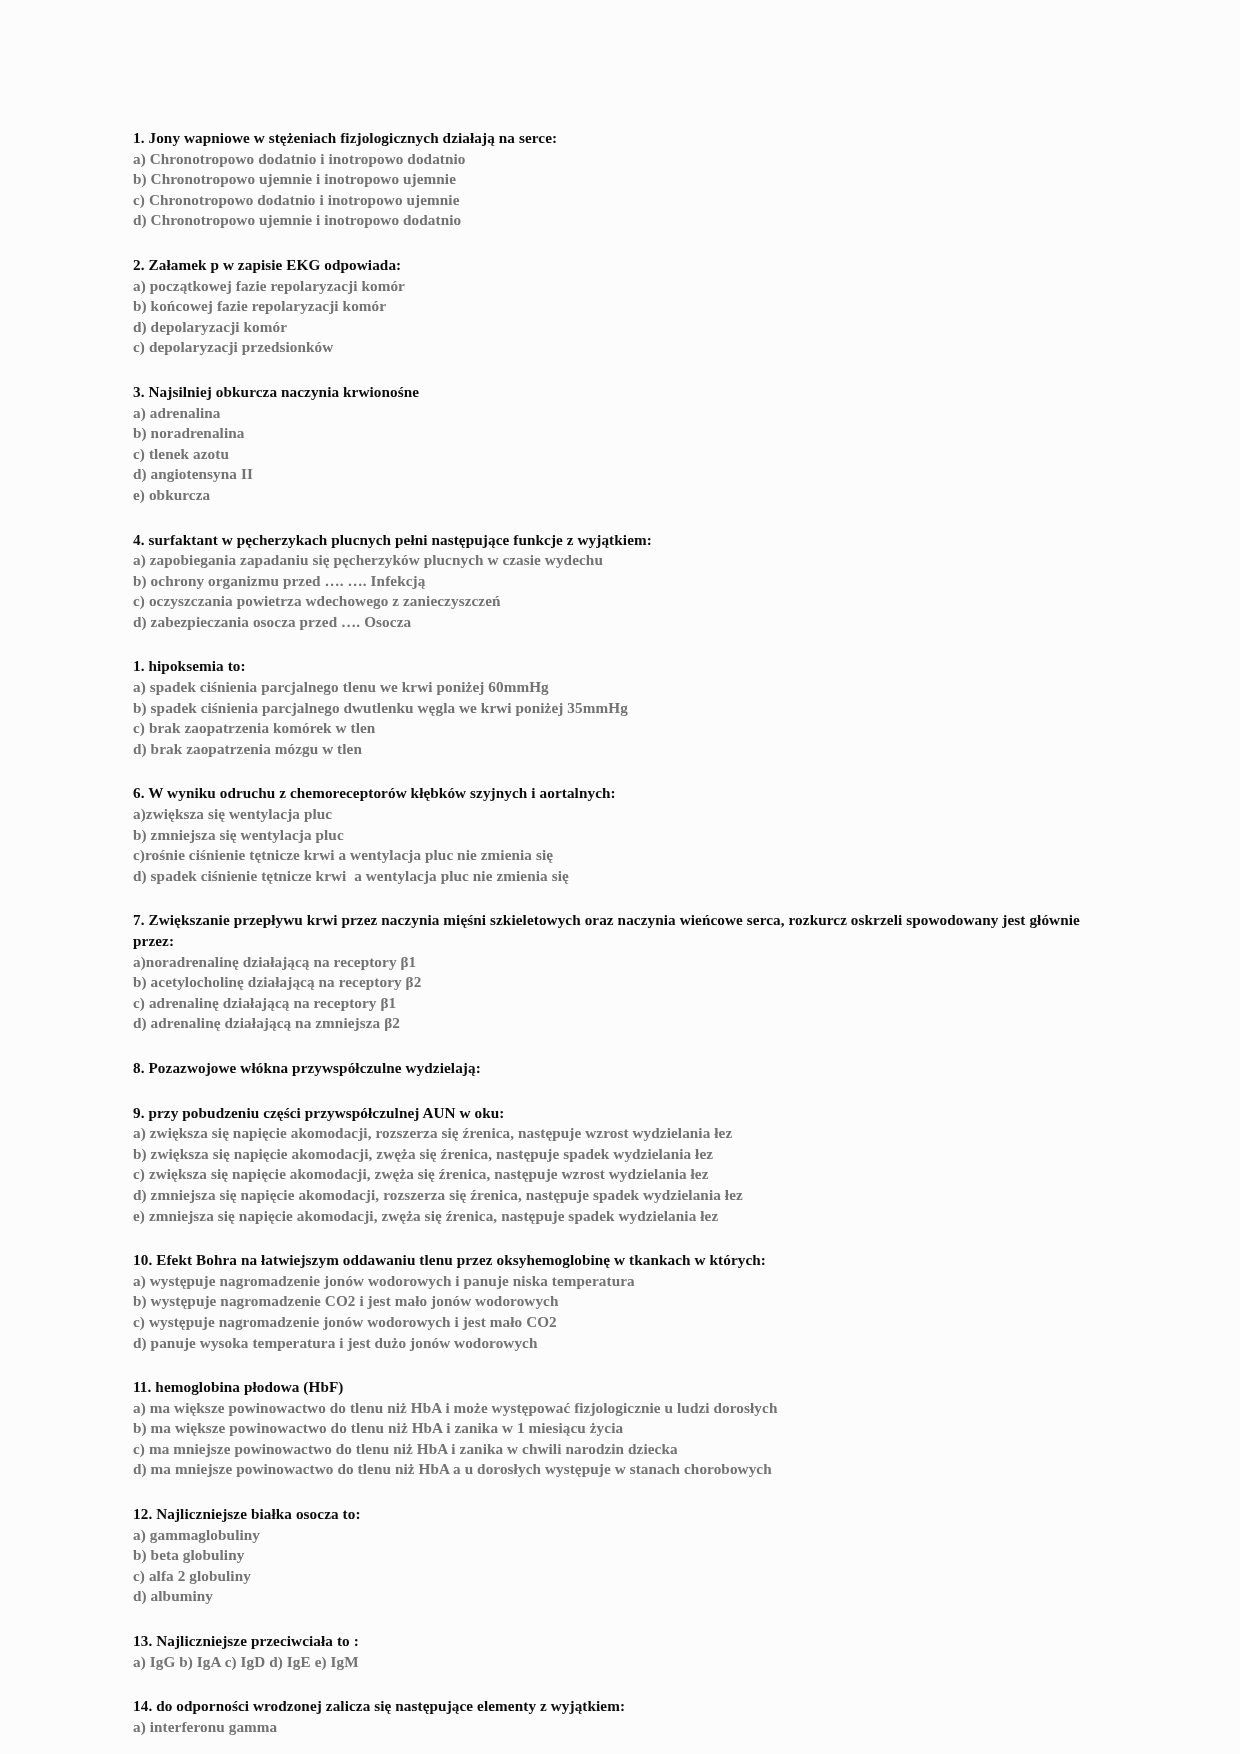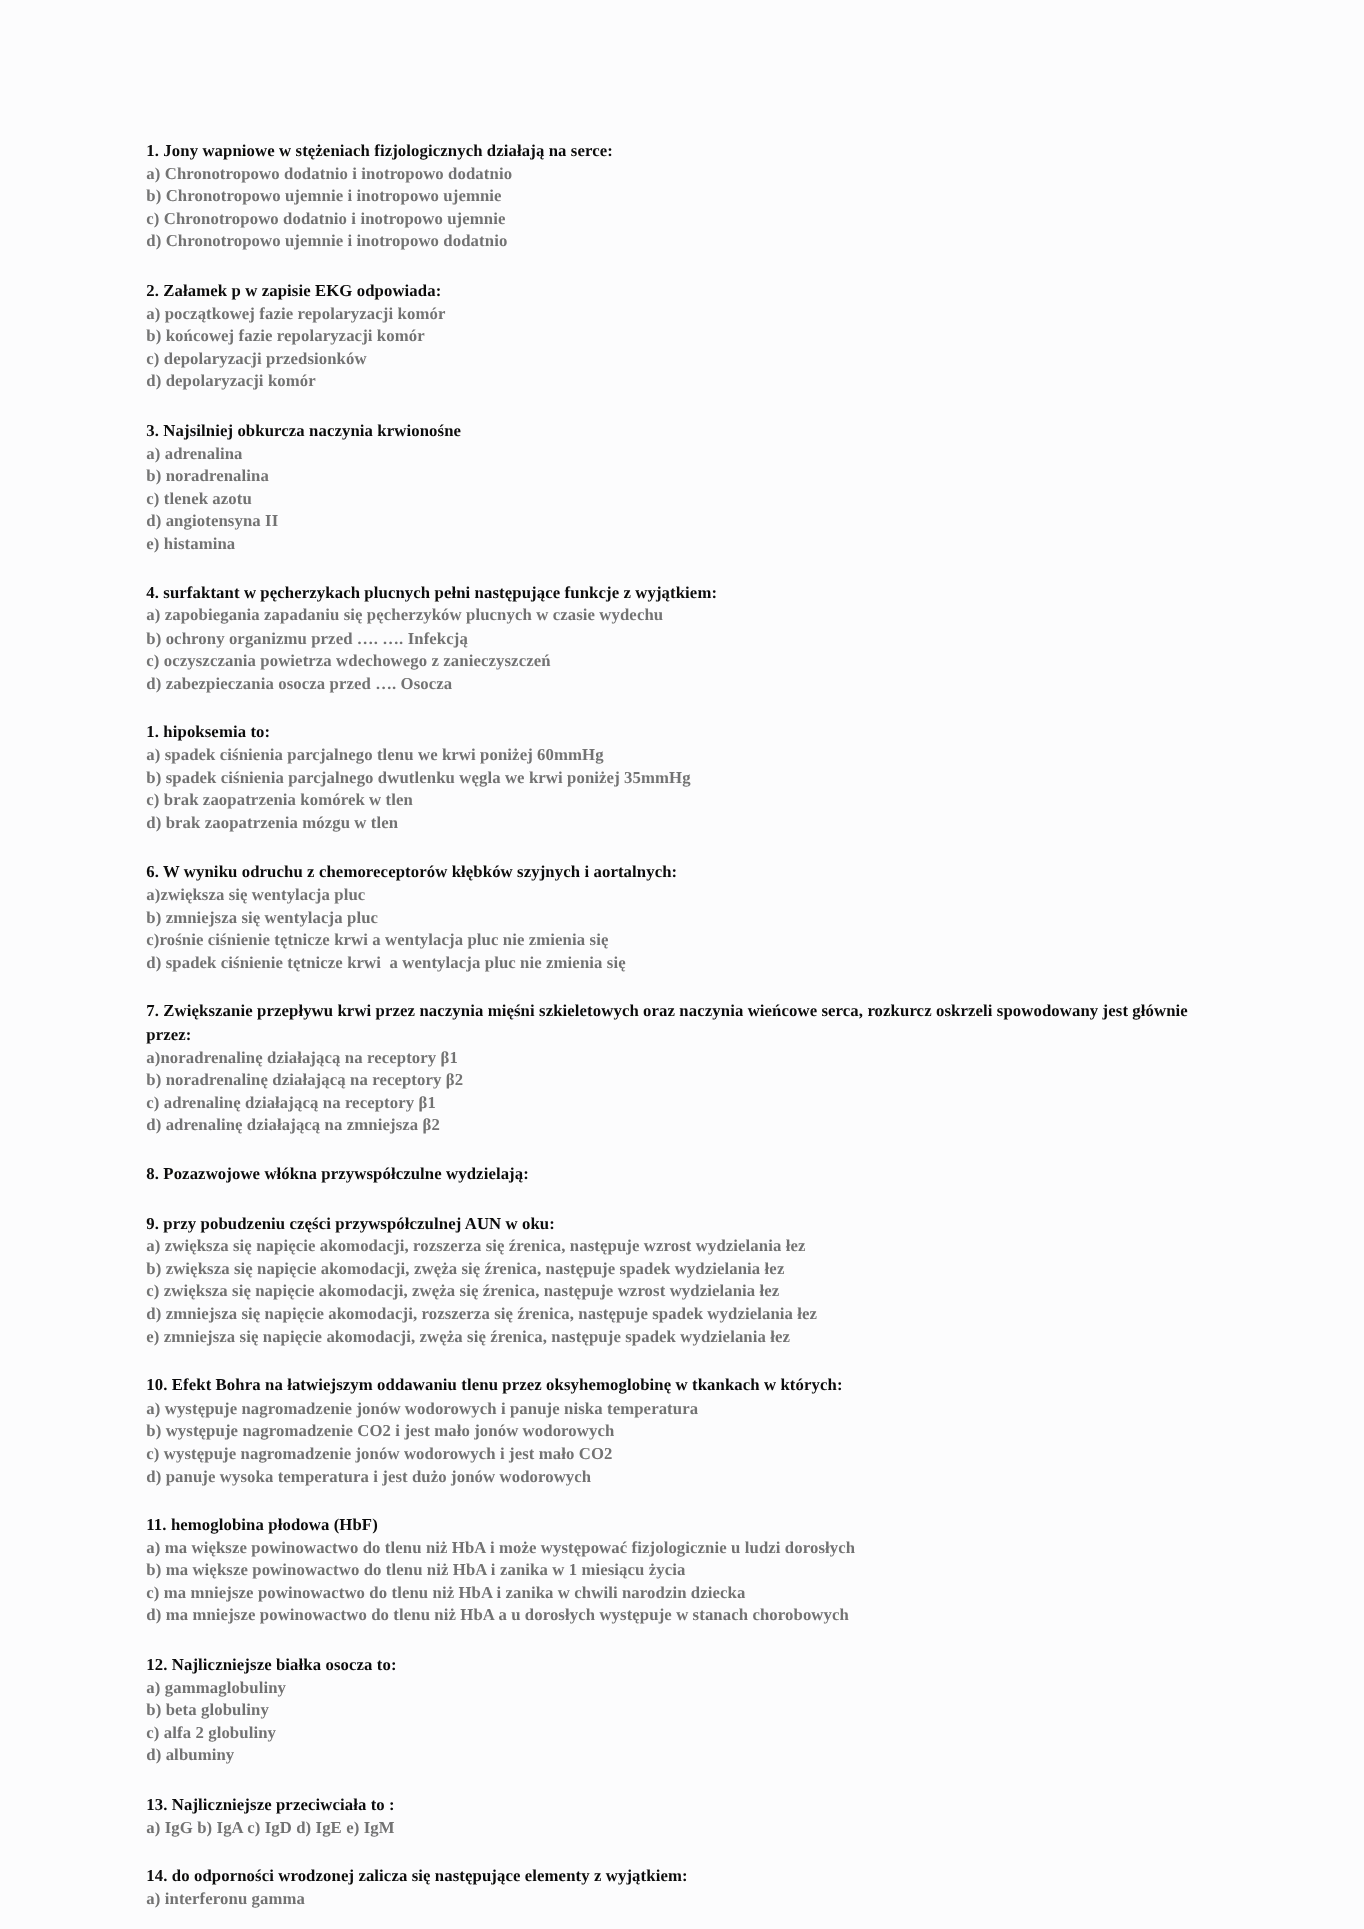--- a/index.html
+++ b/index.html
@@ -59,30 +59,30 @@
         <p class="q-stem">1. Jony wapniowe w stężeniach fizjologicznych działają na serce:</p>
         <p class="opt">a) Chronotropowo dodatnio i inotropowo dodatnio</p>
         <p class="opt">b) Chronotropowo ujemnie i inotropowo ujemnie</p>
         <p class="opt">c) Chronotropowo dodatnio i inotropowo ujemnie</p>
         <p class="opt">d) Chronotropowo ujemnie i inotropowo dodatnio</p>
       </div>
       <div class="question-block">
         <p class="q-stem">2. Załamek p w zapisie EKG odpowiada:</p>
         <p class="opt">a) początkowej fazie repolaryzacji komór</p>
         <p class="opt">b) końcowej fazie repolaryzacji komór</p>
+        <p class="opt">d) depolaryzacji komór</p>
         <p class="opt">c) depolaryzacji przedsionków</p>
-        <p class="opt">d) depolaryzacji komór</p>
       </div>
       <div class="question-block">
         <p class="q-stem">3. Najsilniej obkurcza naczynia krwionośne</p>
         <p class="opt">a) adrenalina</p>
         <p class="opt">b) noradrenalina</p>
         <p class="opt">c) tlenek azotu</p>
         <p class="opt">d) angiotensyna II</p>
-        <p class="opt">e) histamina</p>
+        <p class="opt">e) obkurcza</p>
       </div>
       <div class="question-block">
         <p class="q-stem">4. surfaktant w pęcherzykach plucnych pełni następujące funkcje z wyjątkiem:</p>
         <p class="opt">a) zapobiegania zapadaniu się pęcherzyków plucnych w czasie wydechu</p>
         <p class="opt">b) ochrony organizmu przed …. …. Infekcją</p>
         <p class="opt">c) oczyszczania powietrza wdechowego z zanieczyszczeń</p>
         <p class="opt">d) zabezpieczania osocza przed …. Osocza</p>
       </div>
       <div class="question-block">
         <p class="q-stem">1. hipoksemia to:</p>
@@ -94,21 +94,21 @@
       <div class="question-block">
         <p class="q-stem">6. W wyniku odruchu z chemoreceptorów kłębków szyjnych i aortalnych:</p>
         <p class="opt">a)zwiększa się wentylacja pluc</p>
         <p class="opt">b) zmniejsza się wentylacja pluc</p>
         <p class="opt">c)rośnie ciśnienie tętnicze krwi a wentylacja pluc nie zmienia się</p>
         <p class="opt">d) spadek ciśnienie tętnicze krwi  a wentylacja pluc nie zmienia się</p>
       </div>
       <div class="question-block">
         <p class="q-stem">7. Zwiększanie przepływu krwi przez naczynia mięśni szkieletowych oraz naczynia wieńcowe serca, rozkurcz oskrzeli spowodowany jest głównie przez:</p>
         <p class="opt">a)noradrenalinę działającą na receptory β1</p>
-        <p class="opt">b) noradrenalinę działającą na receptory β2</p>
+        <p class="opt">b) acetylocholinę działającą na receptory β2</p>
         <p class="opt">c) adrenalinę działającą na receptory β1</p>
         <p class="opt">d) adrenalinę działającą na zmniejsza β2</p>
       </div>
       <div class="question-block">
         <p class="q-stem">8. Pozazwojowe włókna przywspółczulne wydzielają:</p>
       </div>
       <div class="question-block">
         <p class="q-stem">9. przy pobudzeniu części przywspółczulnej AUN w oku:</p>
         <p class="opt">a) zwiększa się napięcie akomodacji, rozszerza się źrenica, następuje wzrost wydzielania łez</p>
         <p class="opt">b) zwiększa się napięcie akomodacji, zwęża się źrenica, następuje spadek wydzielania łez</p>

